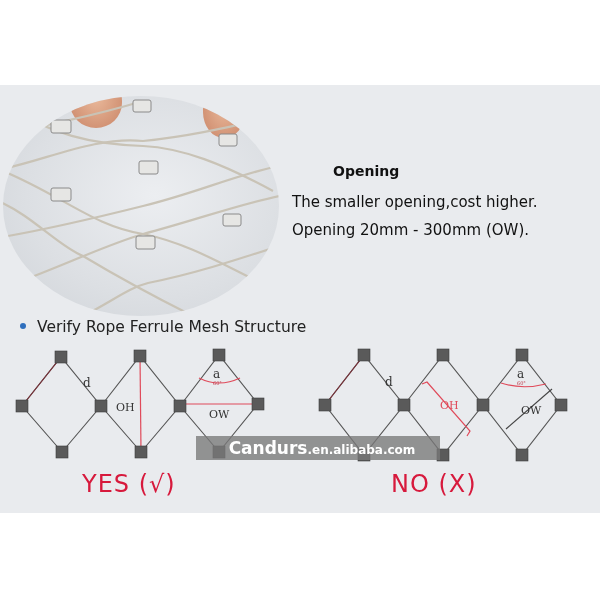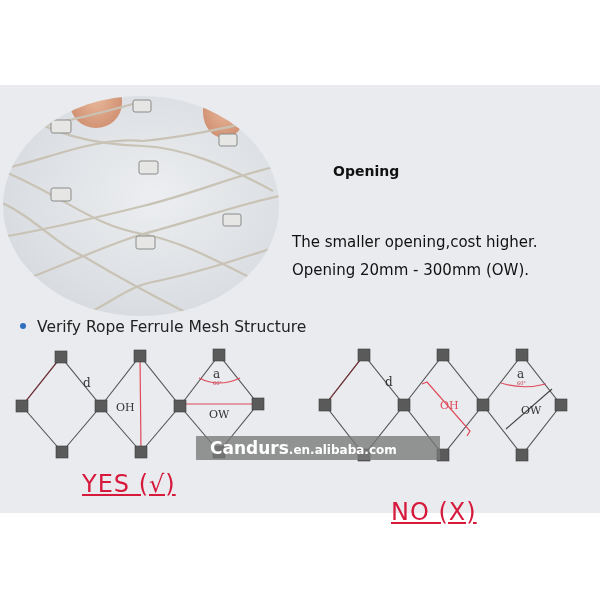--- a/index.html
+++ b/index.html
@@ -3,29 +3,29 @@
 <meta charset="utf-8">
 <style>
   html, body { margin:0; padding:0; background:#ffffff; }
   body { width:600px; height:600px; position:relative; overflow:hidden; font-family:"DejaVu Sans", sans-serif; }
   .panel { position:absolute; left:0; top:85px; width:600px; height:428px; background:#e9ebee; }
   .photo { position:absolute; left:3px; top:96px; width:276px; height:220px; border-radius:50%; overflow:hidden;
            background:radial-gradient(ellipse at 55% 45%, #eceef1 0%, #dcdfe3 60%, #cfd3d8 100%); }
   .photo svg { position:absolute; left:0; top:0; }
   .finger { position:absolute; background:radial-gradient(ellipse at 50% 40%, #e9b89a, #c98466); border-radius:45% 45% 50% 50%; }
   .opening-title { position:absolute; left:333px; top:163px; font-size:14px; font-weight:bold; color:#111; }
-  .opening-line { position:absolute; left:292px; font-size:15px; color:#111; white-space:nowrap;margin-top:40px; }
+  .opening-line { position:absolute; left:292px; font-size:15px; color:#111; white-space:nowrap; }
   .section-head { position:absolute; left:20px; top:318px; font-size:15.5px; color:#222; white-space:nowrap; }
   .bullet { display:inline-block; width:6px; height:6px; border-radius:50%; background:#2f6fbd; margin-right:11px; vertical-align:middle; position:relative; top:-2px; }
   .diagram { position:absolute; left:0; top:340px; }
   .watermark { position:absolute; left:196px; top:436px; width:244px; height:24px; background:rgba(120,120,120,0.78);
-               color:#fff; font-weight:bold; white-space:nowrap; line-height:24px; padding-left:14px; box-sizing:border-box; }
+               color:#fff; font-weight:bold; white-space:nowrap; line-height:24px; padding-left:8px; box-sizing:border-box;text-align:center; }
   .watermark .big { font-size:17px; }
   .watermark .small { font-size:12px; }
-  .verdict { position:absolute; top:470px; font-size:24px; color:#d7193c; letter-spacing:1px; white-space:nowrap;text-decoration:underline; }
+  .verdict { position:absolute; top:470px; font-size:24px; color:#d7193c; letter-spacing:1px; white-space:nowrap; }
 </style>
 </head>
 <body>
 
 <div class="panel"></div>
 
 <div class="photo">
   <div class="finger" style="left:67px;top:-18px;width:52px;height:50px;"></div>
   <div class="finger" style="left:200px;top:-10px;width:42px;height:52px;"></div>
   <svg width="276" height="220" viewBox="0 0 276 220">
@@ -129,13 +129,13 @@
       <text x="521" y="414" font-size="11">OW</text>
     </g>
   </g>
 </svg>
 
 <div class="watermark">
   <span class="big">Candurs</span><span class="small">.en.alibaba.com</span>
 </div>
 
 <div class="verdict" style="left:82px;">YES (√)</div>
-<div class="verdict" style="left:391px;margin-top:28px;">NO (X)</div>
+<div class="verdict" style="left:391px;">NO (X)</div>
 
 </body></html>

